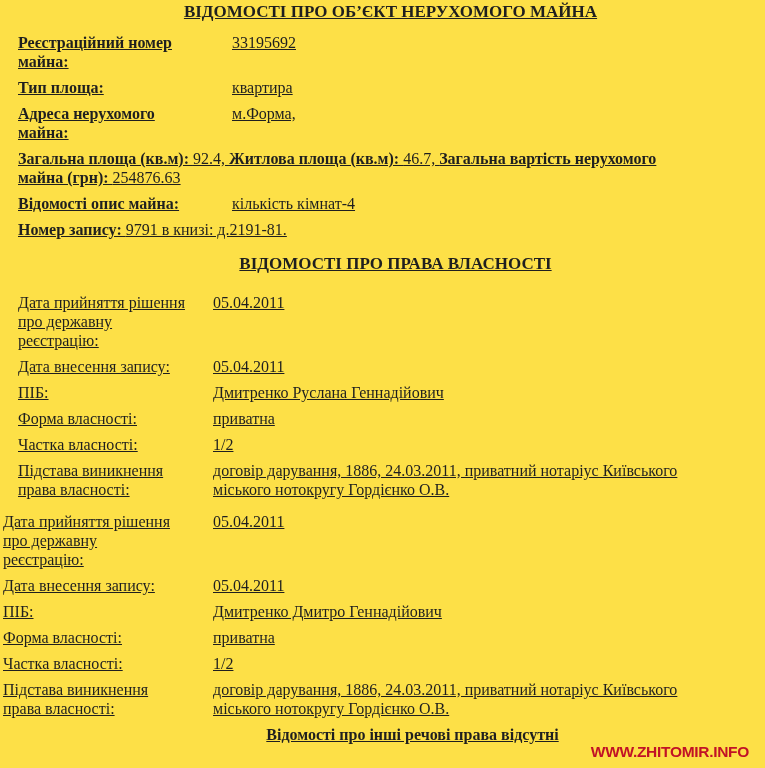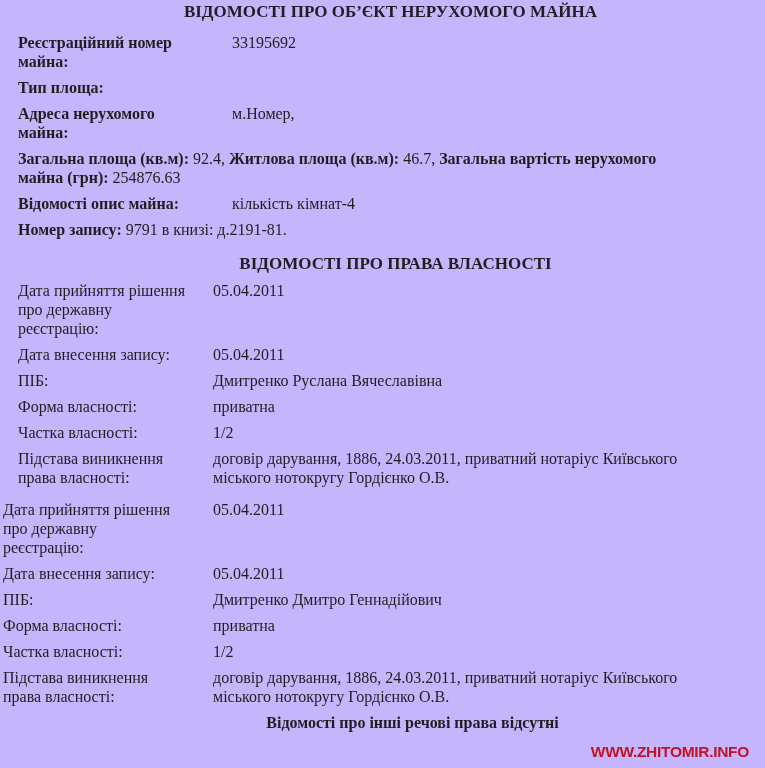--- a/index.html
+++ b/index.html
@@ -4,32 +4,32 @@
 <style>
   html, body { margin: 0; padding: 0; }
   body {
     width: 765px; height: 768px;
     background: #ffffff;
     font-family: "Liberation Serif", "DejaVu Serif", serif;
     font-size: 16px;
     color: #1f1f1f;
     line-height: 19px;
   }
-  .page { position: relative; width: 765px; height: 768px; overflow: hidden; background: #c4b5fd; }
+  .page { position: relative; width: 765px; height: 768px; overflow: hidden; background: #fde047; text-decoration: underline; }
 
   .doc-title {
     margin: 2px 0 12px 0;
     padding-left: 16px;
     text-align: center;
     font-weight: bold;
     font-size: 17px;
     line-height: 19px;
   }
   .section-header {
-    margin: 15px 0 8px 0;
+    margin: 15px 0 20px 0;
     padding-left: 26px;
     text-align: center;
     font-weight: bold;
     font-size: 17px;
     line-height: 19px;
   }
 
   .top-section { margin-left: 18px; }
   .row { display: flex; margin-bottom: 7px; }
   .lbl { flex: 0 0 auto; white-space: pre-line; }
@@ -75,25 +75,26 @@
   <div class="doc-title">ВІДОМОСТІ ПРО ОБ’ЄКТ НЕРУХОМОГО МАЙНА</div>
 
   <div class="top-section">
     <div class="row">
       <div class="lbl">Реєстраційний номер
 майна:</div>
       <div class="val">33195692</div>
     </div>
     <div class="row">
       <div class="lbl">Тип площа:</div>
+      <div class="val">квартира</div>
     </div>
     <div class="row">
       <div class="lbl">Адреса нерухомого
 майна:</div>
-      <div class="val">м.Номер,</div>
+      <div class="val">м.Форма,</div>
     </div>
   </div>
 
   <div class="para"><span class="b">Загальна площа (кв.м): </span><span>92.4, </span><span class="b">Житлова площа (кв.м): </span><span>46.7, </span><span class="b">Загальна вартість нерухомого
 майна (грн): </span><span>254876.63</span></div>
 
   <div class="top-section">
     <div class="row">
       <div class="lbl">Відомості опис майна:</div>
       <div class="val">кількість кімнат-4</div>
@@ -110,21 +111,21 @@
 про державну
 реєстрацію:</div>
       <div class="val">05.04.2011</div>
     </div>
     <div class="row">
       <div class="lbl">Дата внесення запису:</div>
       <div class="val">05.04.2011</div>
     </div>
     <div class="row">
       <div class="lbl">ПІБ:</div>
-      <div class="val">Дмитренко Руслана Вячеславівна</div>
+      <div class="val">Дмитренко Руслана Геннадійович</div>
     </div>
     <div class="row">
       <div class="lbl">Форма власності:</div>
       <div class="val">приватна</div>
     </div>
     <div class="row">
       <div class="lbl">Частка власності:</div>
       <div class="val">1/2</div>
     </div>
     <div class="row">

